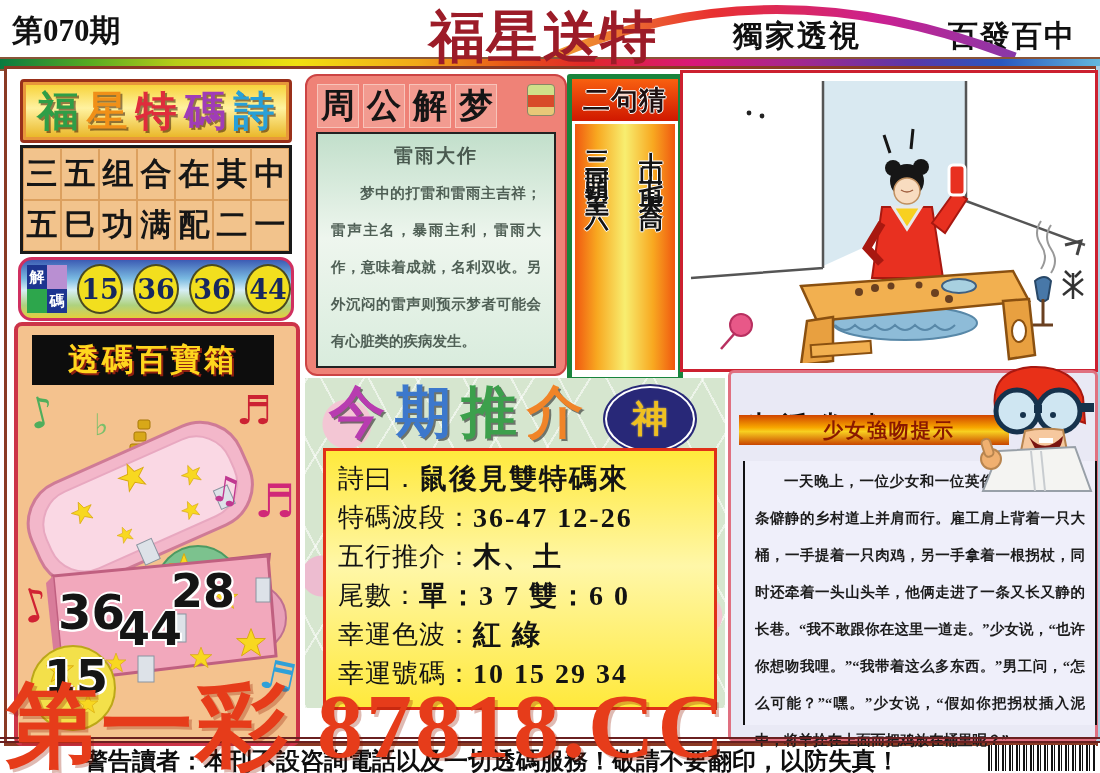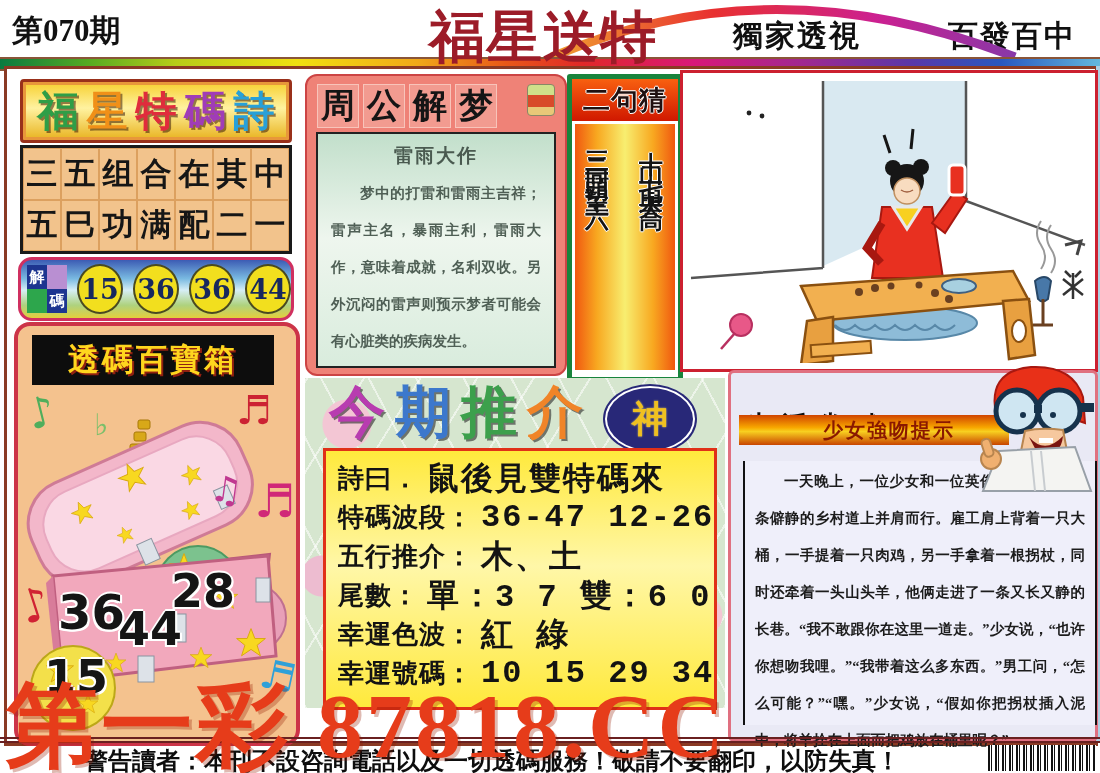--- a/index.html
+++ b/index.html
@@ -39,21 +39,21 @@
         background:linear-gradient(180deg,#3c5cb4,#79b9e1 32%,#d6eef6 52%,#aed27e 78%,#e4ce3c 100%);
         display:flex;align-items:center;z-index:2;}
   #jiema-label{width:44px;height:48px;margin-left:6px;display:grid;grid-template-columns:1fr 1fr;grid-template-rows:1fr 1fr;}
   #jiema-label .t{display:flex;align-items:center;justify-content:center;font-size:15px;font-weight:900;color:#fff;background:#1d3590;}
   #jiema-label .purple{background:#b98fd2;} #jiema-label .green{background:#2da64c;}
   .jq{width:46px;height:46px;border-radius:50%;background:#f2df1e;border:2px solid #4a4a20;
       display:flex;align-items:center;justify-content:center;font-size:27px;font-weight:900;color:#17285e;
       font-family:"DejaVu Serif",serif;}
   #jiema .jq{margin-left:10px;} #jiema .jq:first-of-type{margin-left:14px;}
 
-  #treasure{left:14px;top:322px;width:278px;height:416px;border:4px solid #cc3448;border-radius:16px;
+  #treasure{left:14px;top:322px;width:278px;height:416px;border:4px solid #cc3448;border-radius:8px;
         background:#f4c28e;z-index:2;overflow:hidden;}
   #treasure-title{position:absolute;left:14px;top:9px;width:242px;height:50px;background:#0d0d0d;
         display:flex;align-items:center;justify-content:center;}
   #treasure-title span{font-size:31px;font-weight:900;color:#ffd61e;letter-spacing:3px;
         text-shadow:2px 2px 0 #902010;}
   .note{position:absolute;line-height:1;z-index:3;font-family:"DejaVu Sans",sans-serif;}
   .bignum{position:absolute;z-index:4;font-family:"DejaVu Sans",sans-serif;font-weight:600;color:#151515;
         text-shadow:-2px 0 0 #fff,2px 0 0 #fff,0 -2px 0 #fff,0 2px 0 #fff,2px 2px 0 #fff,-2px 2px 0 #fff;}
 
   
@@ -95,23 +95,23 @@
        repeating-linear-gradient(-58deg,rgba(255,255,255,.55) 0 2px,transparent 2px 48px);}
   #tj-title{position:absolute;left:24px;top:6px;display:flex;gap:10px;}
   #tj-title span{font-size:56px;font-weight:900;line-height:1;text-shadow:2px 2px 0 rgba(40,40,40,.6);}
   .tj0{color:#b83cb0;} .tj1{color:#3c78cc;} .tj2{color:#3ca04c;} .tj3{color:#f08428;text-shadow:2px 2px 0 #c02020;}
   #tj-logo{position:absolute;left:302px;top:10px;width:86px;height:62px;border-radius:50%;
         background:#282878;box-shadow:0 0 0 2px #fff,0 0 0 4px #282878;display:flex;align-items:center;justify-content:center;}
   #tj-logo span{color:#f0c020;font-size:36px;font-weight:900;text-shadow:0 0 2px #f8e060;}
   #tj-box{position:absolute;left:18px;top:70px;width:376px;height:248px;border:3px solid #e03018;
         background:linear-gradient(180deg,#ffe93c,#fff7a8 45%,#ffe93c);padding:8px 0 0 12px;}
   .tj-row{height:39px;display:flex;align-items:center;white-space:nowrap;}
-  .tj-row .lbl{font-size:26px;font-weight:700;color:#131313;letter-spacing:1px;}
-  .tj-row .val{font-size:32px;font-weight:800;color:#131313;margin-left:8px;letter-spacing:2px;
-        font-family:Liberation Mono, monospace;}
+  .tj-row .lbl{font-size:26px;font-weight:400;color:#131313;letter-spacing:1px;}
+  .tj-row .val{font-size:28px;font-weight:800;color:#131313;letter-spacing:2px;
+        font-family:Liberation Serif, serif;}
 
   
   #cartoon{left:680px;top:70px;width:412px;height:296px;border:3px solid #cc2030;background:#fff;z-index:2;}
 
   
   #humor{left:728px;top:370px;width:364px;height:366px;border:3px solid #e07080;border-radius:6px;
         background:#e9e9f5;z-index:2;}
   #humor-title{position:absolute;left:14px;top:6px;font-size:27px;font-weight:900;color:#101010;letter-spacing:9px;margin-top:29px;}
   #humor-sub{position:absolute;left:8px;top:42px;width:240px;height:30px;
         background:linear-gradient(180deg,#d04400,#f8a800 42%,#f8d020 55%,#c84400);

